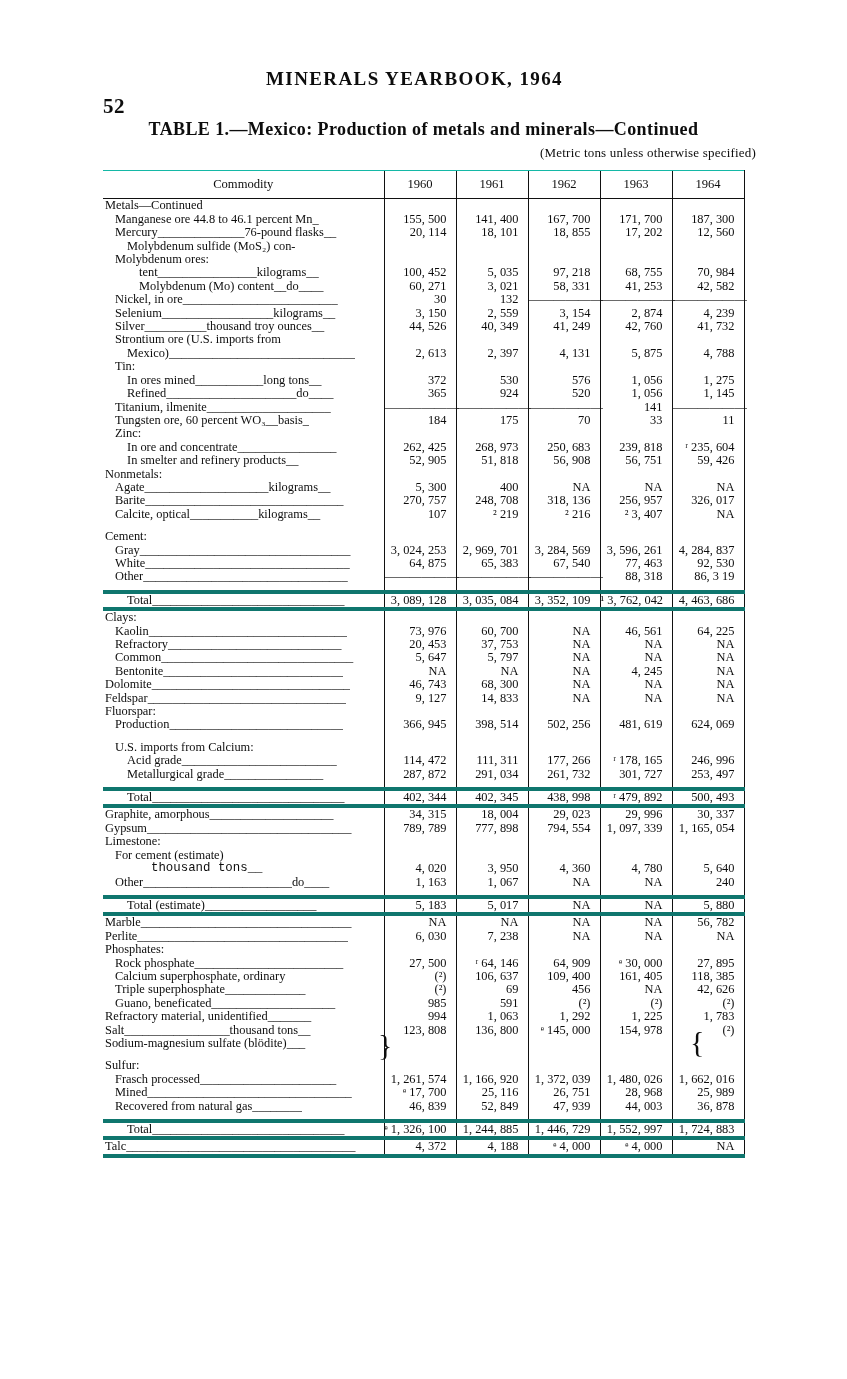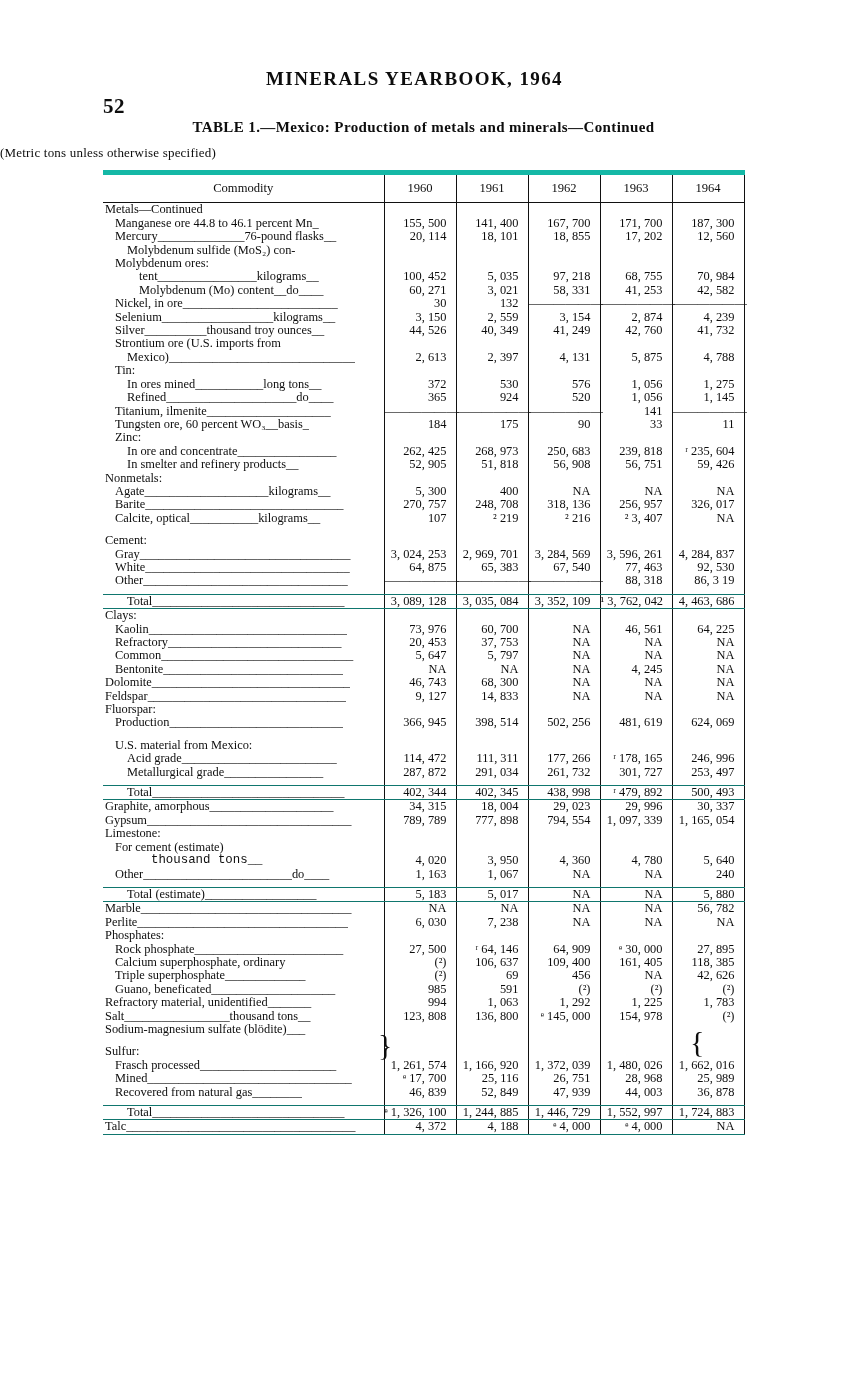--- a/index.html
+++ b/index.html
@@ -39,30 +39,30 @@
     font-size: 19px;
     font-weight: bold;
     letter-spacing: 1.4px;
   }
   #table-title {
     position: absolute;
     left: 0;
     top: 119px;
     width: 847px;
     text-align: center;
-    font-size: 15px;
+    font-size: 18px;
     font-weight: bold;
     letter-spacing: 0.4px;
   }
   #table-subtitle {
     position: absolute;
     left: 0;
     top: 145px;
     width: 756px;
-    text-align: left;
+    text-align: right;
     font-size: 13px;
     letter-spacing: 0.2px;
   }
   #table-wrap {
     position: absolute;
     left: 103px;
     top: 170px;
     width: 641px;
   }
   table.data {
@@ -91,23 +91,23 @@
     white-space: nowrap;
     overflow: hidden;
   }
   .vline { border-left: 1px solid #111; }
   .vline-r { border-right: 1px solid #111; }
   thead td {
     text-align: center;
     padding: 7px 0 7px 0 !important;
     font-size: 12.6px;
   }
-  .rule-top td { border-top: 5px solid #14b8a6; }
+  .rule-top td { border-top: 1px solid #14b8a6; }
   .rule-bot td { border-bottom: 1px solid #111; }
-  .rule-thin td { border-bottom: 1px solid #0f766e; }
+  .rule-thin td { border-bottom: 4px solid #0f766e; }
   .spacer td { height: 9px; }
   .spacer-sm td { height: 6px; }
   .indent1 { padding-left: 12px !important; }
   .indent2 { padding-left: 24px !important; }
   .indent3 { padding-left: 36px !important; }
   .indent4 { padding-left: 48px !important; font-family: Liberation Mono, monospace; }
   .brace {
     position: absolute;
     font-size: 30px;
     line-height: 1;
@@ -270,21 +270,21 @@
             <td class="vline dashcell">——————</td>
             <td class="vline dashcell">——————</td>
             <td class="vline dashcell">——————</td>
             <td class="num vline">141</td>
             <td class="vline vline-r dashcell">——————</td>
           </tr>
           <tr>
             <td class="comm indent1">Tungsten ore, 60 percent WO₃__basis_</td>
             <td class="num vline">184</td>
             <td class="num vline">175</td>
-            <td class="num vline">90</td>
+            <td class="num vline">70</td>
             <td class="num vline">33</td>
             <td class="num vline vline-r">11</td>
           </tr>
           <tr>
             <td class="comm indent1">Zinc:</td>
             <td class="num vline"></td>
             <td class="num vline"></td>
             <td class="num vline"></td>
             <td class="num vline"></td>
             <td class="num vline vline-r"></td>
@@ -467,21 +467,21 @@
           </tr>
           <tr class="spacer">
             <td class="comm"></td>
             <td class="num vline"></td>
             <td class="num vline"></td>
             <td class="num vline"></td>
             <td class="num vline"></td>
             <td class="num vline vline-r"></td>
           </tr>
           <tr>
-            <td class="comm indent1">U.S. material from Mexico:</td>
+            <td class="comm indent1">U.S. imports from Calcium:</td>
             <td class="num vline"></td>
             <td class="num vline"></td>
             <td class="num vline"></td>
             <td class="num vline"></td>
             <td class="num vline vline-r"></td>
           </tr>
           <tr>
             <td class="comm indent2">Acid grade_________________________</td>
             <td class="num vline">114, 472</td>
             <td class="num vline">111, 311</td>

